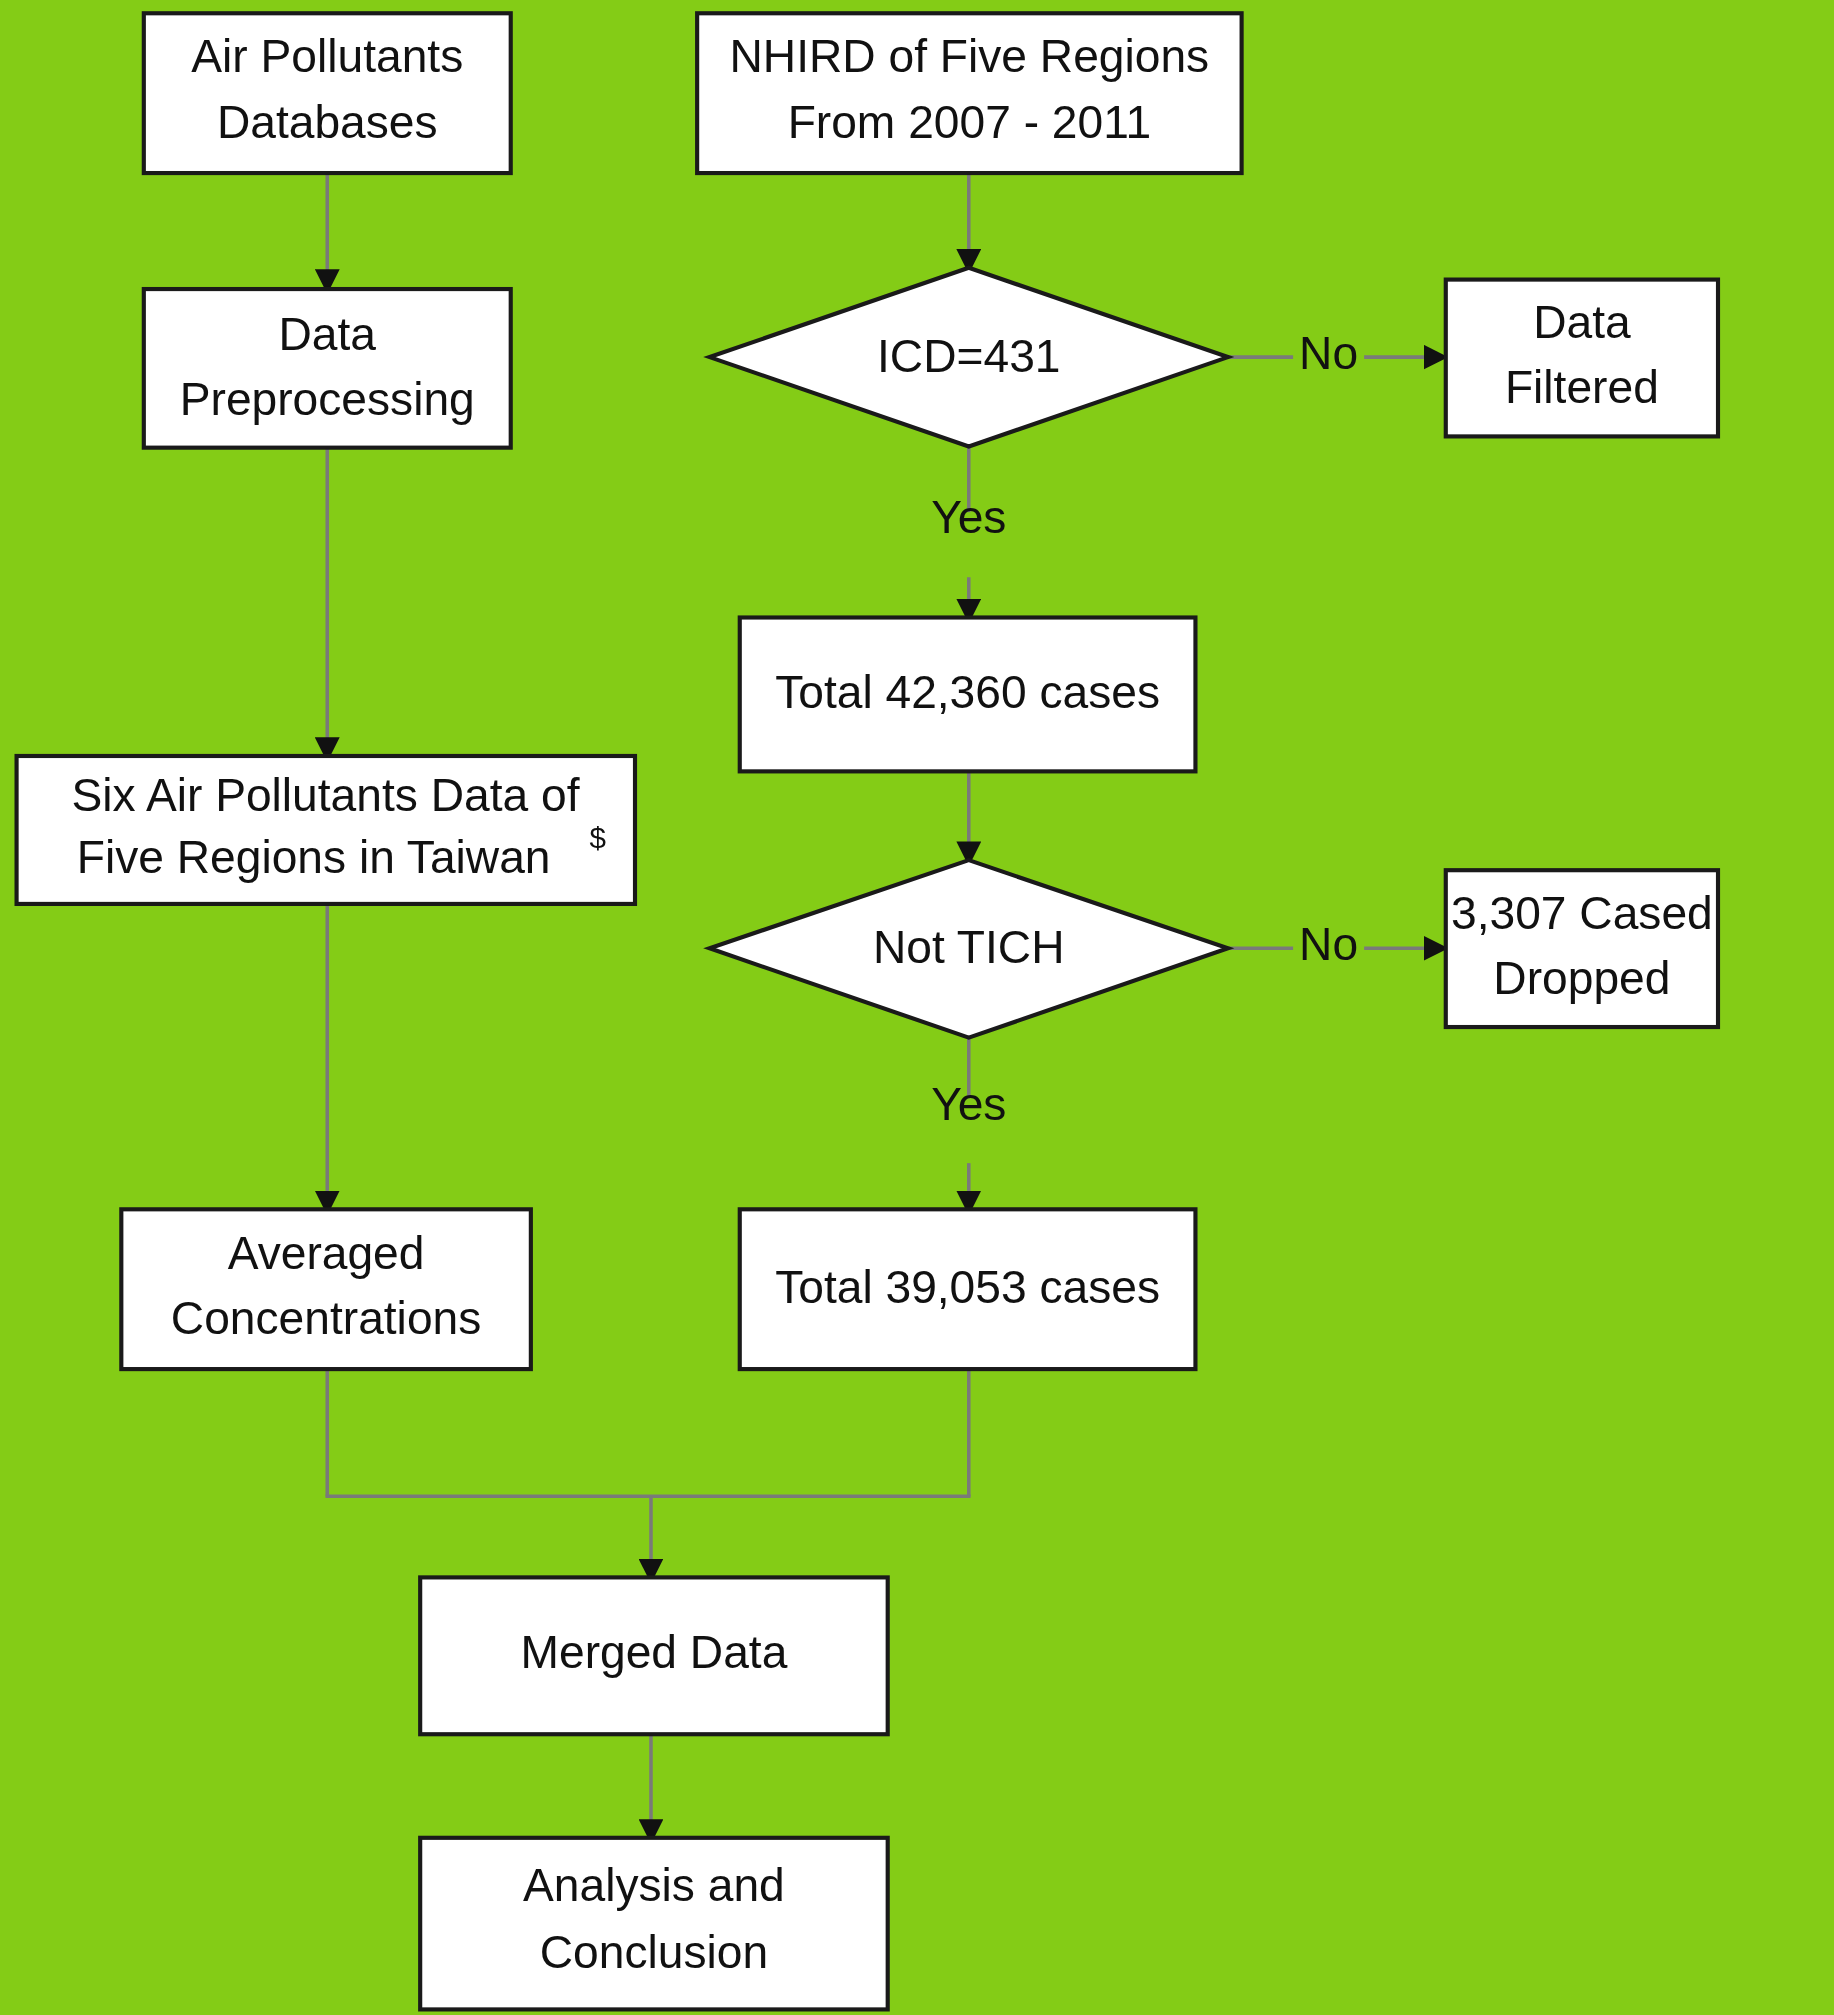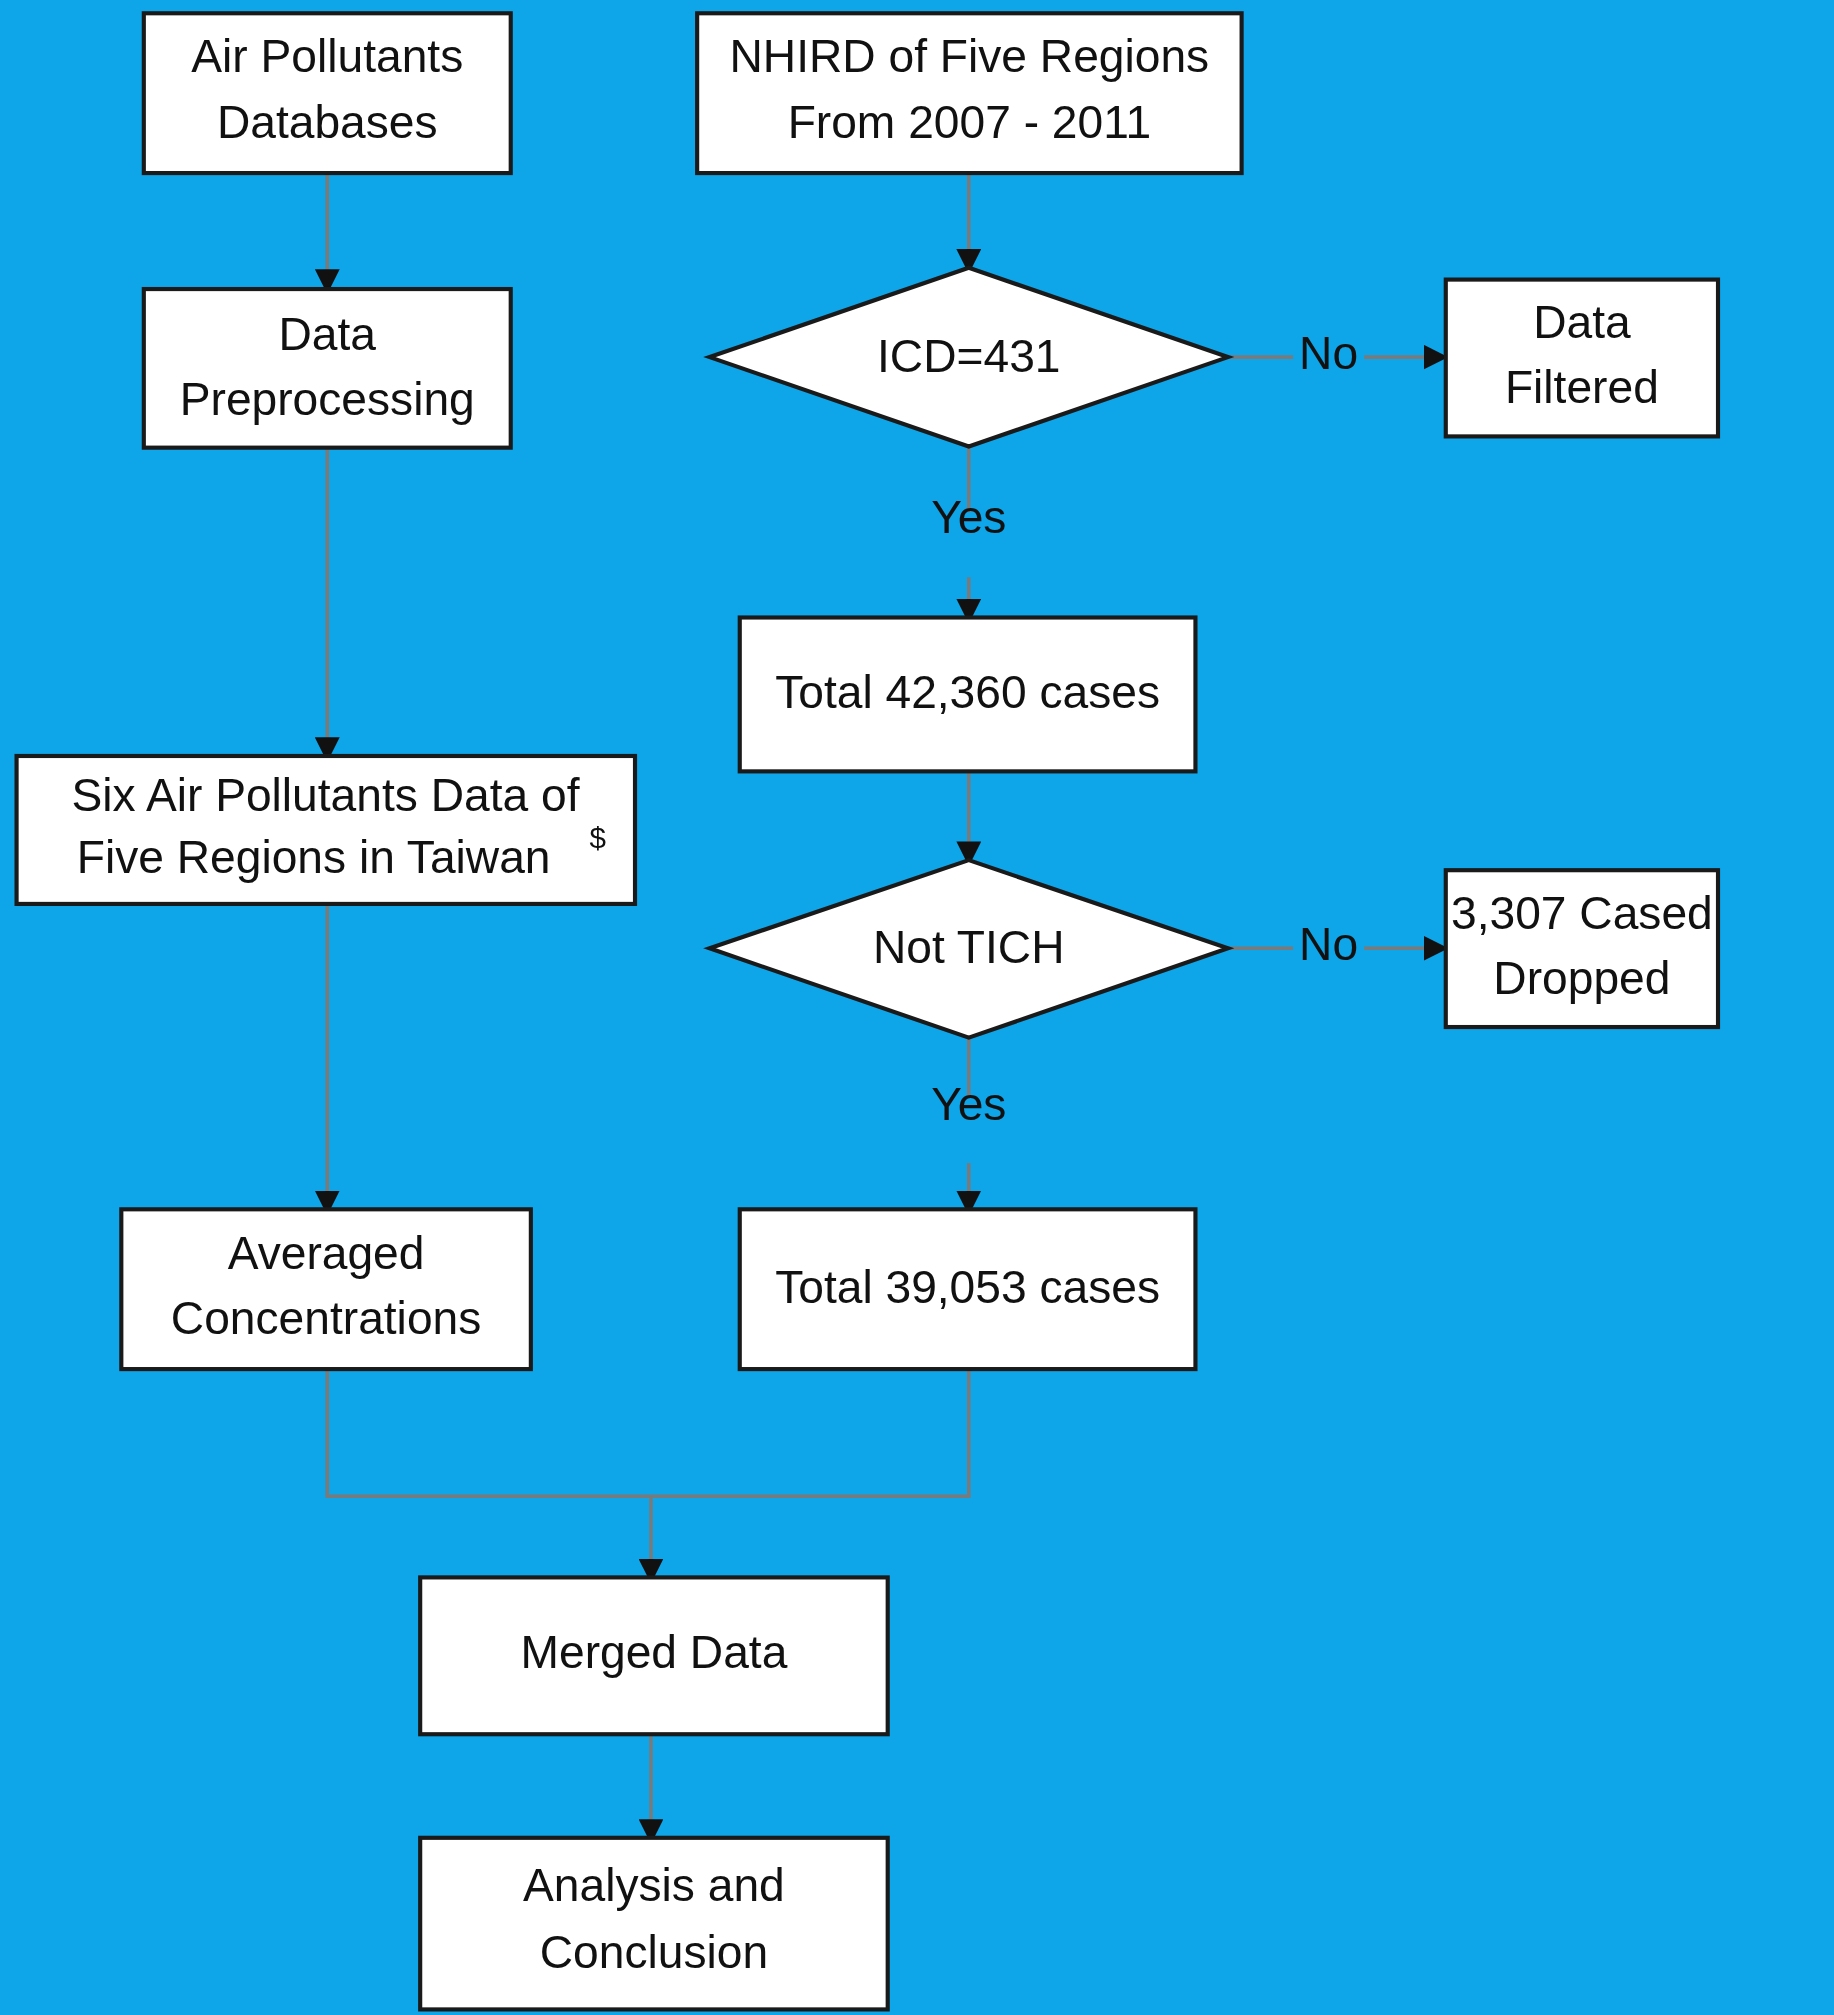--- a/index.html
+++ b/index.html
@@ -4,21 +4,21 @@
 <style>
   html, body {
     margin: 0;
     padding: 0;
     background: #ffffff;
   }
   #canvas {
     position: relative;
     width: 1834px;
     height: 2015px;
-    background: #0ea5e9;
+    background: #84cc16;
     font-family: "Liberation Sans", sans-serif;
   }
   svg#flow {
     position: absolute;
     top: 0;
     left: 0;
     width: 1834px;
     height: 2015px;
     display: block;
   }

